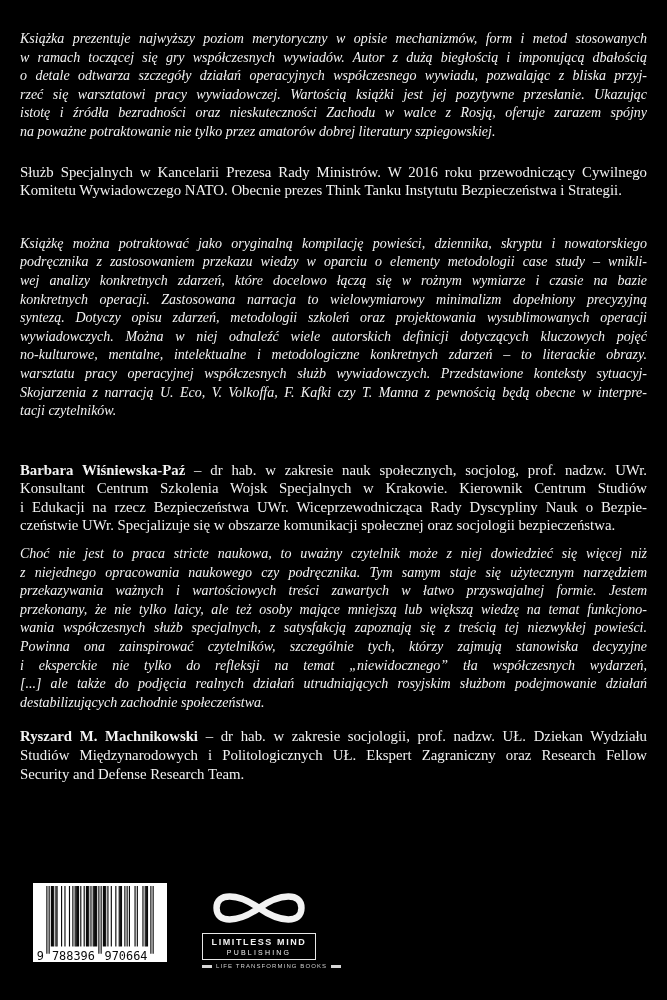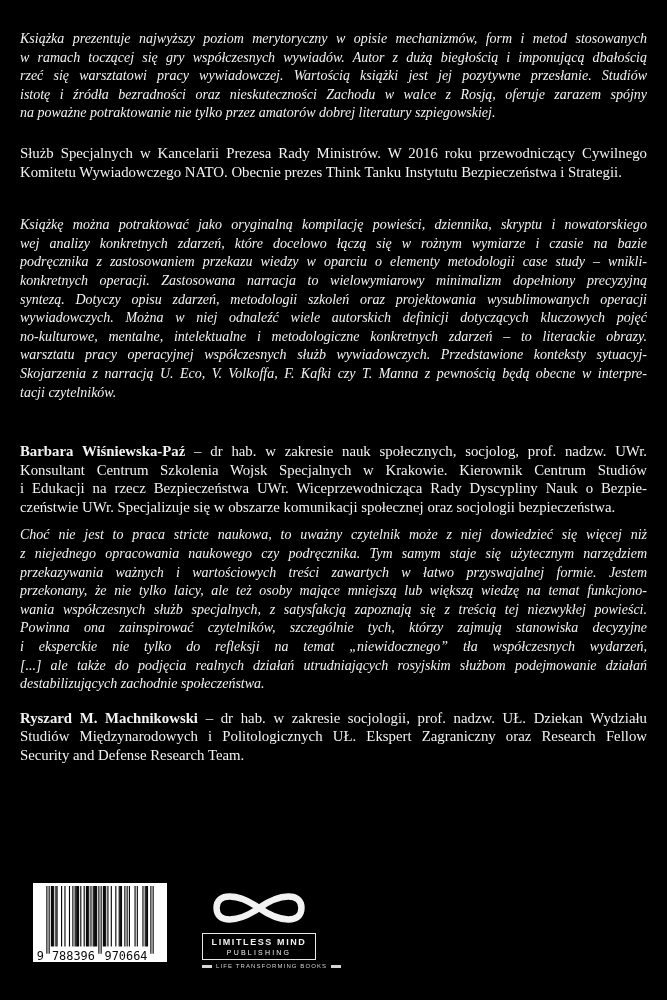--- a/index.html
+++ b/index.html
@@ -105,32 +105,33 @@
 </style>
 </head>
 <body>
 
 <div class="page">
 
   <div class="content" id="content">
       <section class="sec-quote">
         <div class="line">Książka prezentuje najwyższy poziom merytoryczny w opisie mechanizmów, form i metod stosowanych</div>
         <div class="line">w ramach toczącej się gry współczesnych wywiadów. Autor z dużą biegłością i imponującą dbałością</div>
-        <div class="line">rzeć się warsztatowi pracy wywiadowczej. Wartością książki jest jej pozytywne przesłanie. Studiów</div>
+        <div class="line">o detale odtwarza szczegóły działań operacyjnych współczesnego wywiadu, pozwalając z bliska przyj-</div>
+        <div class="line">rzeć się warsztatowi pracy wywiadowczej. Wartością książki jest jej pozytywne przesłanie. Ukazując</div>
         <div class="line">istotę i źródła bezradności oraz nieskuteczności Zachodu w walce z Rosją, oferuje zarazem spójny</div>
         <div class="line last">na poważne potraktowanie nie tylko przez amatorów dobrej literatury szpiegowskiej.</div>
       </section>
       <section class="sec-bio">
         <div class="line">Służb Specjalnych w Kancelarii Prezesa Rady Ministrów. W 2016 roku przewodniczący Cywilnego</div>
         <div class="line last">Komitetu Wywiadowczego NATO. Obecnie prezes Think Tanku Instytutu Bezpieczeństwa i Strategii.</div>
       </section>
       <section class="sec-quote">
         <div class="line">Książkę można potraktować jako oryginalną kompilację powieści, dziennika, skryptu i nowatorskiego</div>
+        <div class="line">podręcznika z zastosowaniem przekazu wiedzy w oparciu o elementy metodologii case study – wnikli-</div>
         <div class="line">wej analizy konkretnych zdarzeń, które docelowo łączą się w rożnym wymiarze i czasie na bazie</div>
-        <div class="line">podręcznika z zastosowaniem przekazu wiedzy w oparciu o elementy metodologii case study – wnikli-</div>
         <div class="line">konkretnych operacji. Zastosowana narracja to wielowymiarowy minimalizm dopełniony precyzyjną</div>
         <div class="line">syntezą. Dotyczy opisu zdarzeń, metodologii szkoleń oraz projektowania wysublimowanych operacji</div>
         <div class="line">wywiadowczych. Można w niej odnaleźć wiele autorskich definicji dotyczących kluczowych pojęć</div>
         <div class="line">no-kulturowe, mentalne, intelektualne i metodologiczne konkretnych zdarzeń – to literackie obrazy.</div>
         <div class="line">warsztatu pracy operacyjnej współczesnych służb wywiadowczych. Przedstawione konteksty sytuacyj-</div>
         <div class="line">Skojarzenia z narracją U. Eco, V. Volkoffa, F. Kafki czy T. Manna z pewnością będą obecne w interpre-</div>
         <div class="line last">tacji czytelników.</div>
       </section>
       <section class="sec-bio">
         <div class="line"><span class="bio-name">Barbara Wiśniewska-Paź</span> – dr hab. w zakresie nauk społecznych, socjolog, prof. nadzw. UWr.</div>

